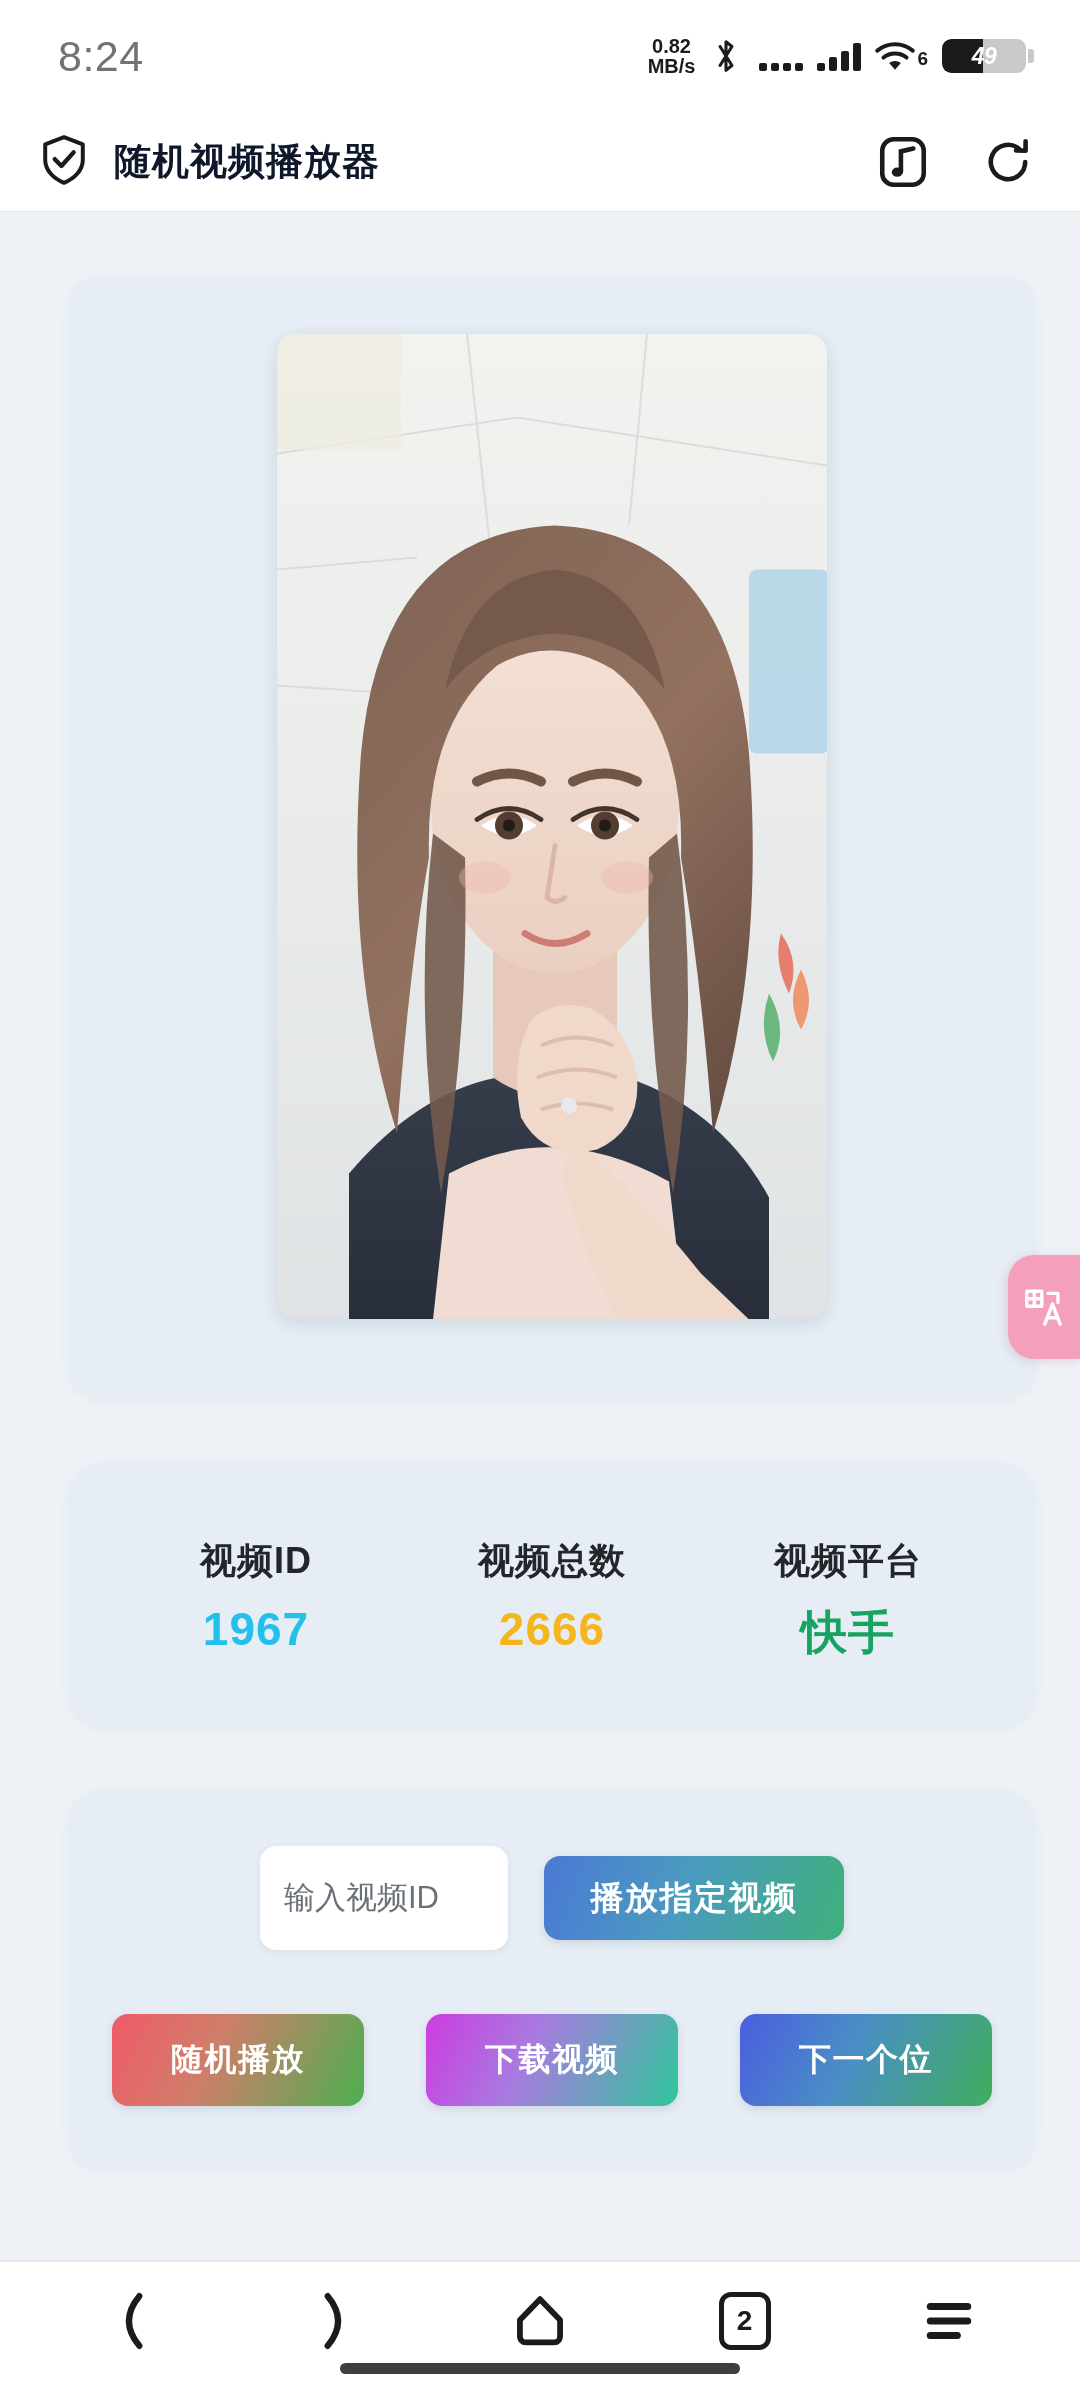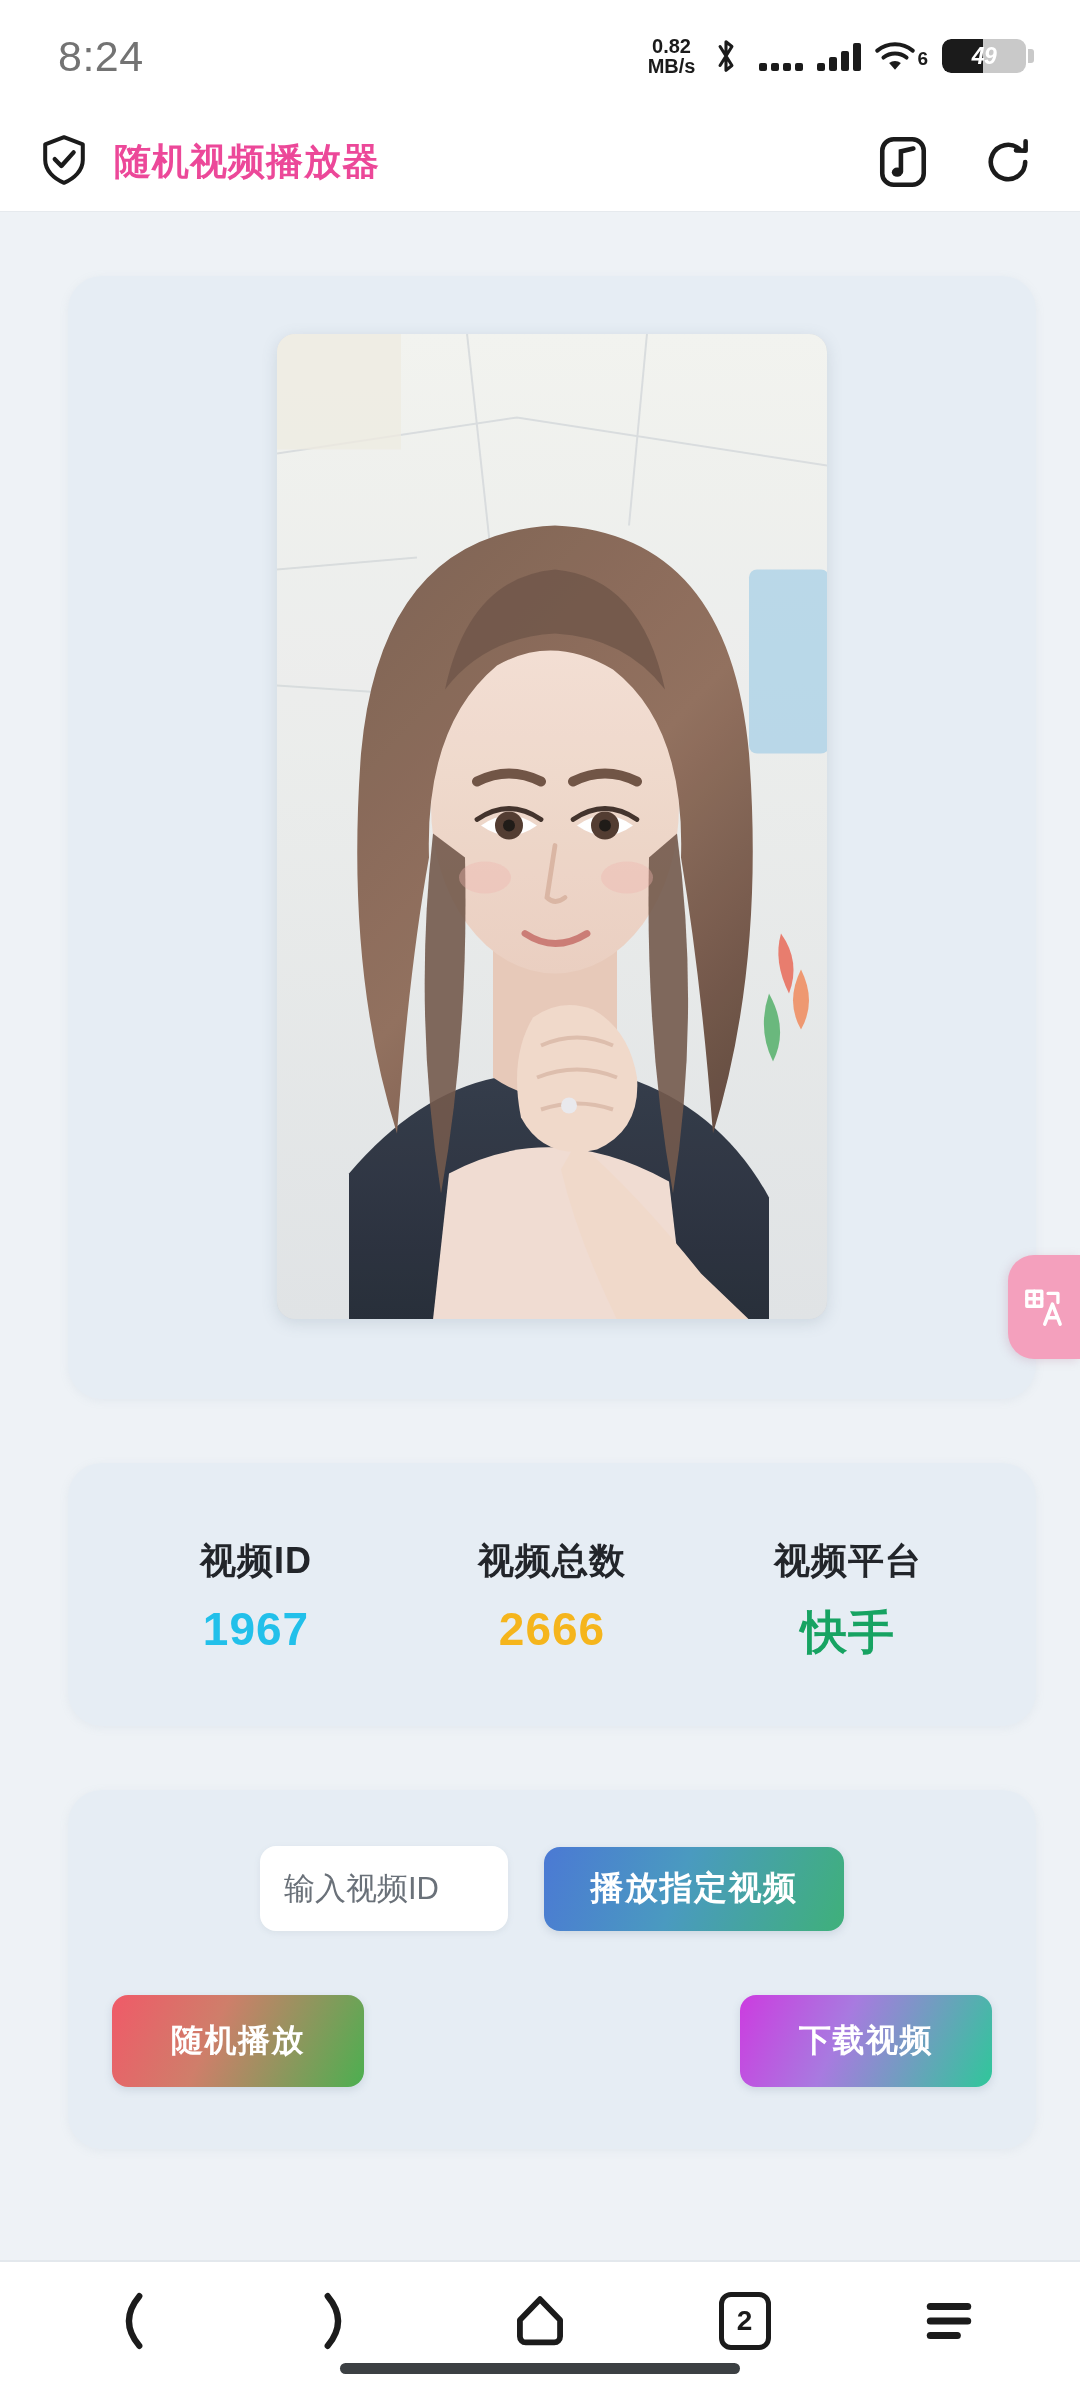--- a/index.html
+++ b/index.html
@@ -43,21 +43,21 @@
                  letter-spacing:-0.5px;}
   .battery-tip{ width:6px; height:14px; background:#c9c9c9; border-radius:0 3px 3px 0;
                 margin-left:2px;}
 
   
   .appbar{
     position:absolute; top:112px; left:0; width:1080px; height:100px;
     background:#ffffff; display:flex; align-items:center; padding:0 46px 0 40px;
     border-bottom:1px solid #e6eaee;
   }
-  .appbar .title{ font-size:37px; font-weight:700; color:#ec4899; margin-left:26px;
+  .appbar .title{ font-size:37px; font-weight:700; color:#0f172a; margin-left:26px;
                   letter-spacing:1px; }
   .appbar .spacer{ flex:1; }
   .appbar .act{ margin-left:54px; display:flex; align-items:center; justify-content:center;}
 
   
   .content{
     position:absolute; top:212px; left:12px; width:1080px; height:2050px;
     background:#eef2f6; padding:0 56px;
   }
   .card{
@@ -78,21 +78,21 @@
   .stats-card{ padding:74px 40px 62px; }
   .stats-row{ display:flex; }
   .stat{ flex:1; text-align:center; }
   .stat .k{ font-size:36px; font-weight:600; color:#22252a; letter-spacing:1px; }
   .stat .v{ font-size:46px; font-weight:700; margin-top:16px; letter-spacing:1px; }
 
   
   .ctrl-card{ padding:56px 44px 62px; }
   .ctrl-row1{ display:flex; justify-content:center; align-items:center; gap:36px; }
   .id-input{
-    width:248px; height:85px; border:none; border-radius:16px; background:#ffffff;
+    width:248px; height:104px; border:none; border-radius:16px; background:#ffffff;
     font-size:31px; color:#a16207; padding:0 24px; outline:none;
     font-family:"Liberation Sans","DejaVu Sans",sans-serif;
     box-shadow:0 2px 6px rgba(120,140,160,.12);
   }
   .id-input::placeholder{ color:#6a7179; }
   .btn{
     border:none; border-radius:16px; color:#fff; font-weight:700;
     letter-spacing:1.5px; cursor:pointer; text-align:center;
     font-family:"Liberation Sans","DejaVu Sans",sans-serif;
     box-shadow:0 3px 8px rgba(90,110,140,.18);
@@ -325,20 +325,21 @@
     </div>
 
     <div class="card ctrl-card">
       <div class="ctrl-row1">
         <input class="id-input" type="text" placeholder="输入视频ID" style="">
         <button class="btn btn-play">播放指定视频</button>
       </div>
       <div class="ctrl-row2">
         <button class="btn btn-sm btn-random">随机播放</button>
         <button class="btn btn-sm btn-download">下载视频</button>
+        <button class="btn btn-sm btn-next">下一个位</button>
       </div>
     </div>
 
   </div>
 
   <div class="fab-translate">
     <svg width="44" height="44" viewBox="0 0 24 24">
       <path d="M2.6 3.4 h8.2 v8.2 h-8.2 Z" fill="none" stroke="#ffffff" stroke-width="1.8" stroke-linejoin="round"></path>
       <path d="M6.7 3.4 v8.2 M2.6 7.5 h8.2" stroke="#ffffff" stroke-width="1.8" stroke-linecap="round"></path>
       <path d="M14.2 4.6 h5.4 v5" fill="none" stroke="#ffffff" stroke-width="1.8" stroke-linecap="round" stroke-linejoin="round"></path>

